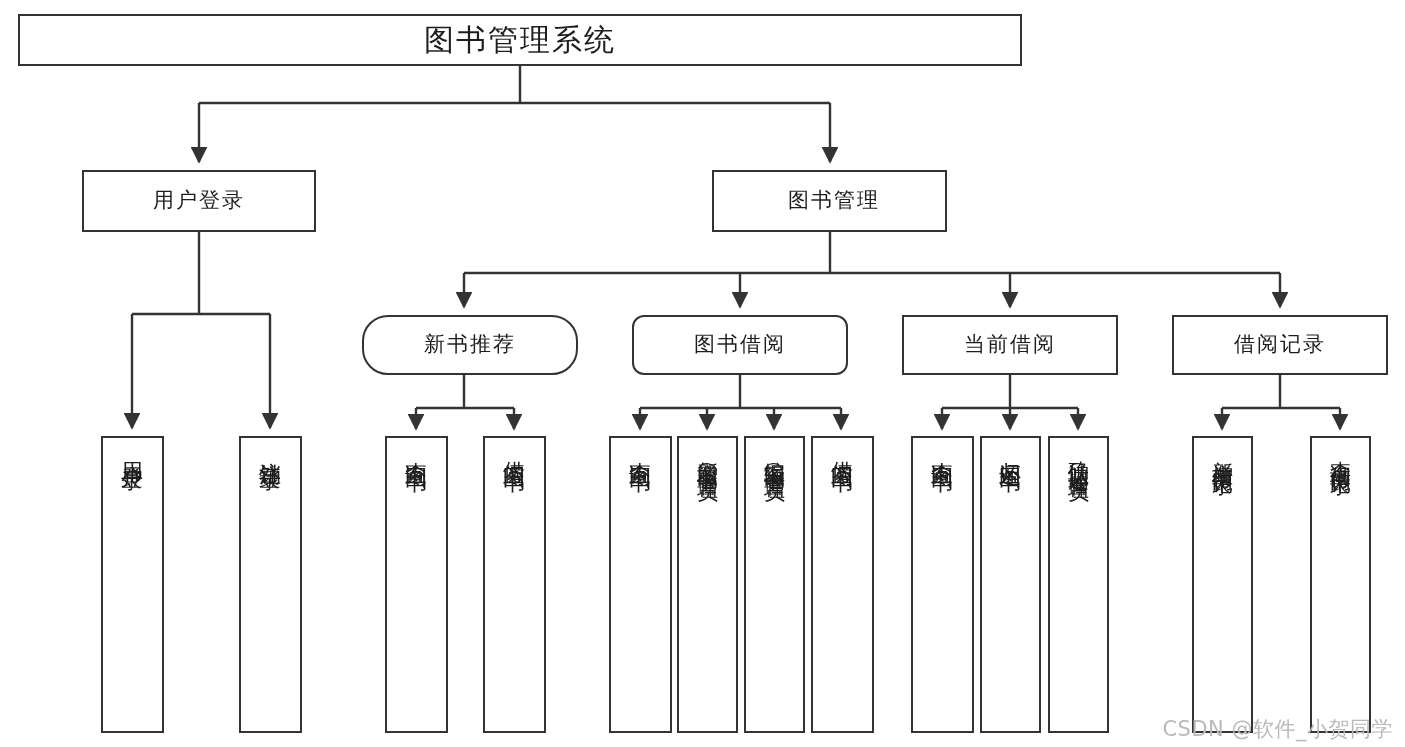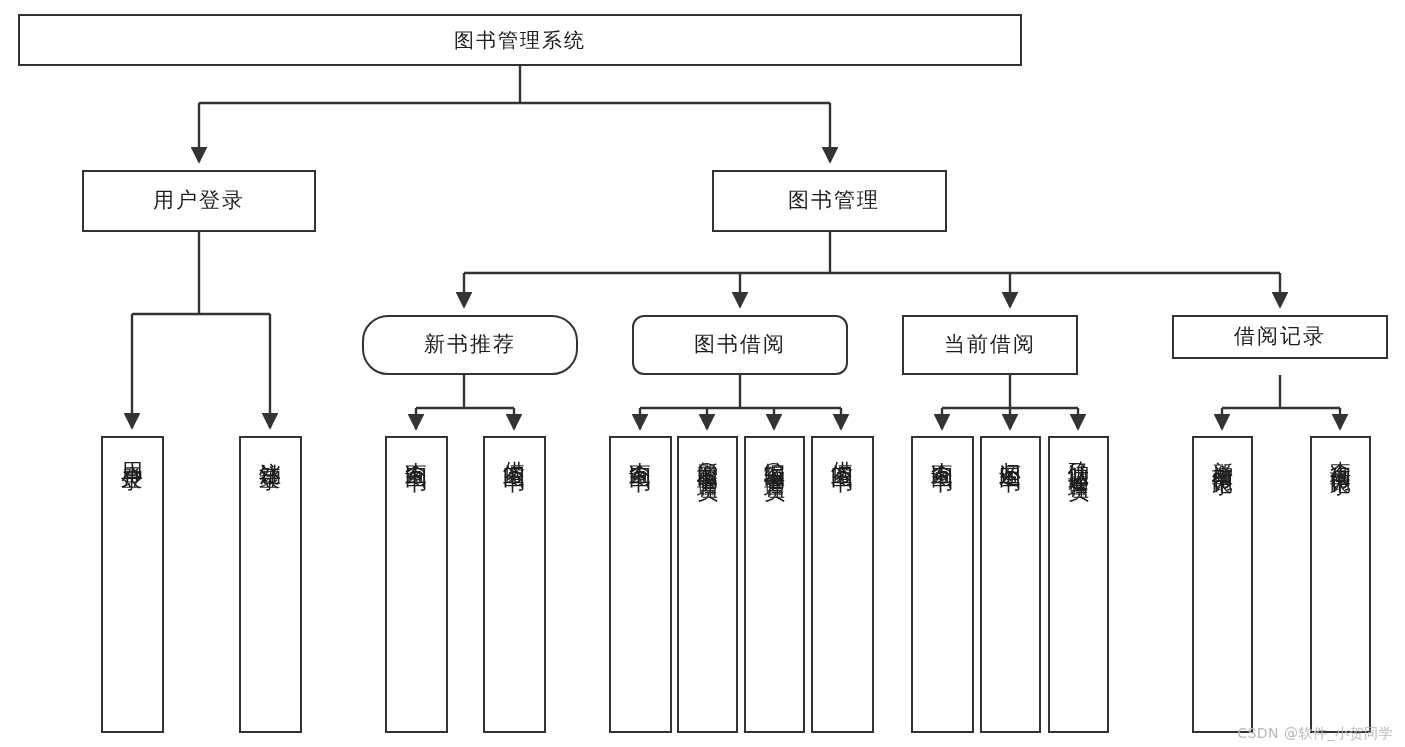--- a/index.html
+++ b/index.html
@@ -34,21 +34,21 @@
     text-align:center;
   }
   .node .label{
     display:block;
     line-height:1.12;
     letter-spacing:1px;
     color:#1d1d1d;
   }
   
   .node.root{ }
-  .node.root .label{ font-size:20px; letter-spacing:2px;text-align:center; }
+  .node.root .label{ font-size:30px; letter-spacing:2px;text-align:center; }
   
   .node.branch .label{ font-size:21px; letter-spacing:2px; }
   
   .node.leaf{
     align-items:flex-start;
     justify-content:center;
     padding-top:6px;
   }
   .node.leaf .label{
     writing-mode:vertical-rl;
@@ -57,21 +57,21 @@
     letter-spacing:3px;
     line-height:1.05;
     white-space:nowrap;
   }
   .node.leaf.tall .label{ font-size:21px; }
   
   #watermark{
     position:absolute;
     right:12px;
     bottom:4px;
-    font-size:14px;
+    font-size:21px;
     color:#b9b9b9;
     letter-spacing:.5px;
     user-select:none;
     white-space:nowrap;
   }
 </style>
 </head>
 <body>
 
 <div id="canvas">
@@ -139,25 +139,25 @@
   </div>
 
   <div class="node branch" style="left:362px; top:315px; width:216px; height:60px;border-radius:26px;">
     <span class="label">新书推荐</span>
   </div>
 
   <div class="node branch" style="left:632px; top:315px; width:216px; height:60px;border-radius:12px;">
     <span class="label">图书借阅</span>
   </div>
 
-  <div class="node branch" style="left:902px; top:315px; width:176px; height:60px;">
+  <div class="node branch" style="left:902px; top:315px; width:216px; height:60px;">
     <span class="label">当前借阅</span>
   </div>
 
-  <div class="node branch" style="left:1172px; top:315px; width:216px; height:44px;">
+  <div class="node branch" style="left:1172px; top:315px; width:216px; height:60px;">
     <span class="label">借阅记录</span>
   </div>
 
   <div class="node leaf" style="left:101px; top:436px; width:63px; height:297px;">
     <span class="label">用户登录</span>
   </div>
 
   <div class="node leaf" style="left:239px; top:436px; width:63px; height:297px;">
     <span class="label">注销登录</span>
   </div>

